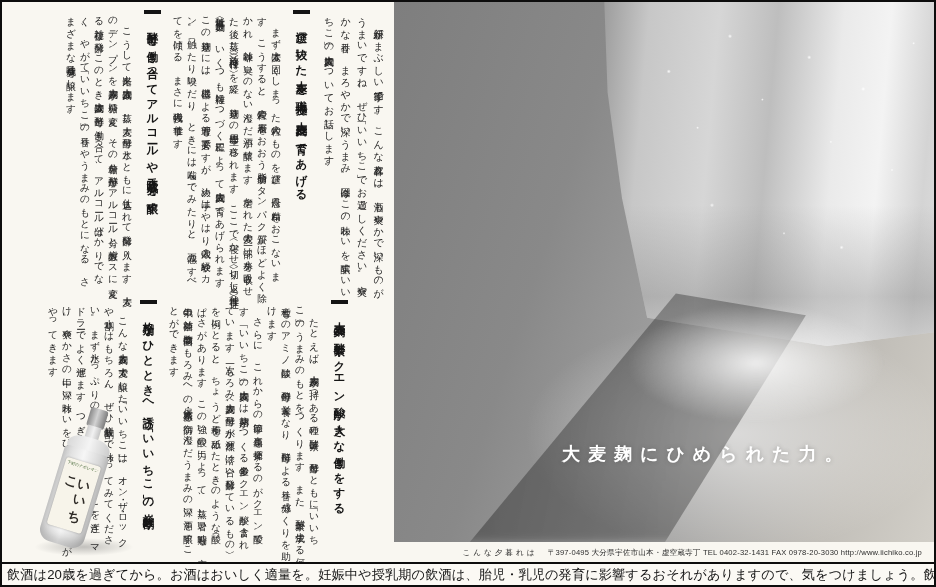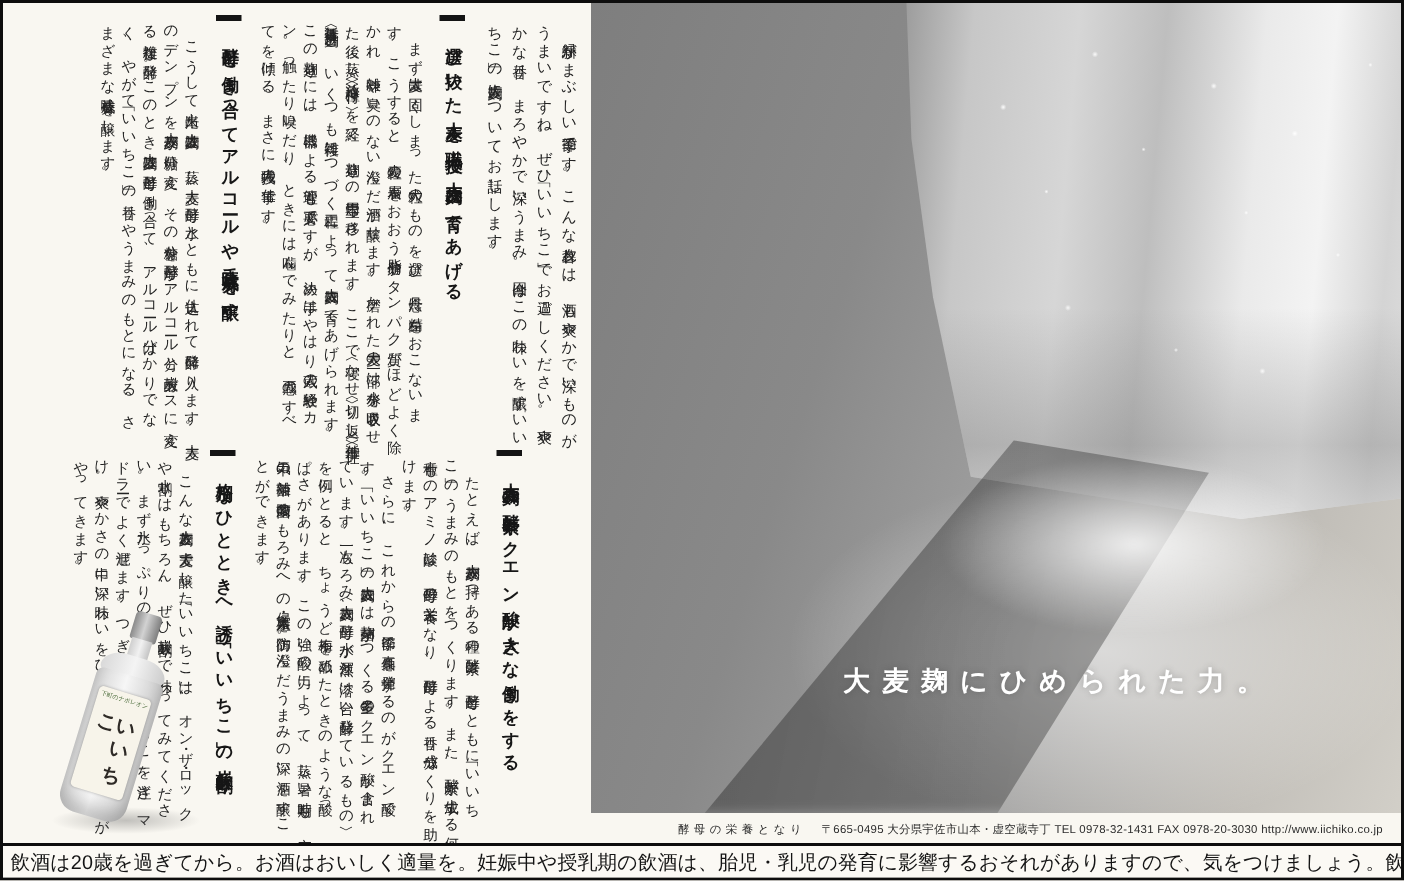--- a/index.html
+++ b/index.html
@@ -131,23 +131,23 @@
   <div class="photo">
     <div class="glass">
       <div class="glass-fill"></div>
     </div>
     <div class="shadow-wedge"></div>
     <div class="glass-base-glow"></div>
     <div class="caption">大麦麹にひめられた力。</div>
   </div>
 
   <div class="company">
-    <span class="cname">酵母の栄養となり</span>
-    <span>〒665-0495 大分県宇佐市山本・虚空蔵寺丁</span>
-    <span>TEL 0978-32-1431</span>
+    <span class="cname">こんな夕暮れは</span>
+    <span>〒397-0495 大分県宇佐市山本・虚空蔵寺丁</span>
+    <span>TEL 0402-32-1431</span>
     <span>FAX 0978-20-3030</span>
     <span>http://www.iichiko.co.jp</span>
   </div>
 
   <div class="warning-strip">
     <span>飲酒は20歳を過ぎてから。お酒はおいしく適量を。妊娠中や授乳期の飲酒は、胎児・乳児の発育に影響するおそれがありますので、気をつけましょう。飲酒運転は、絶対にやめましょう。</span>
   </div>
 
 </div>
 

